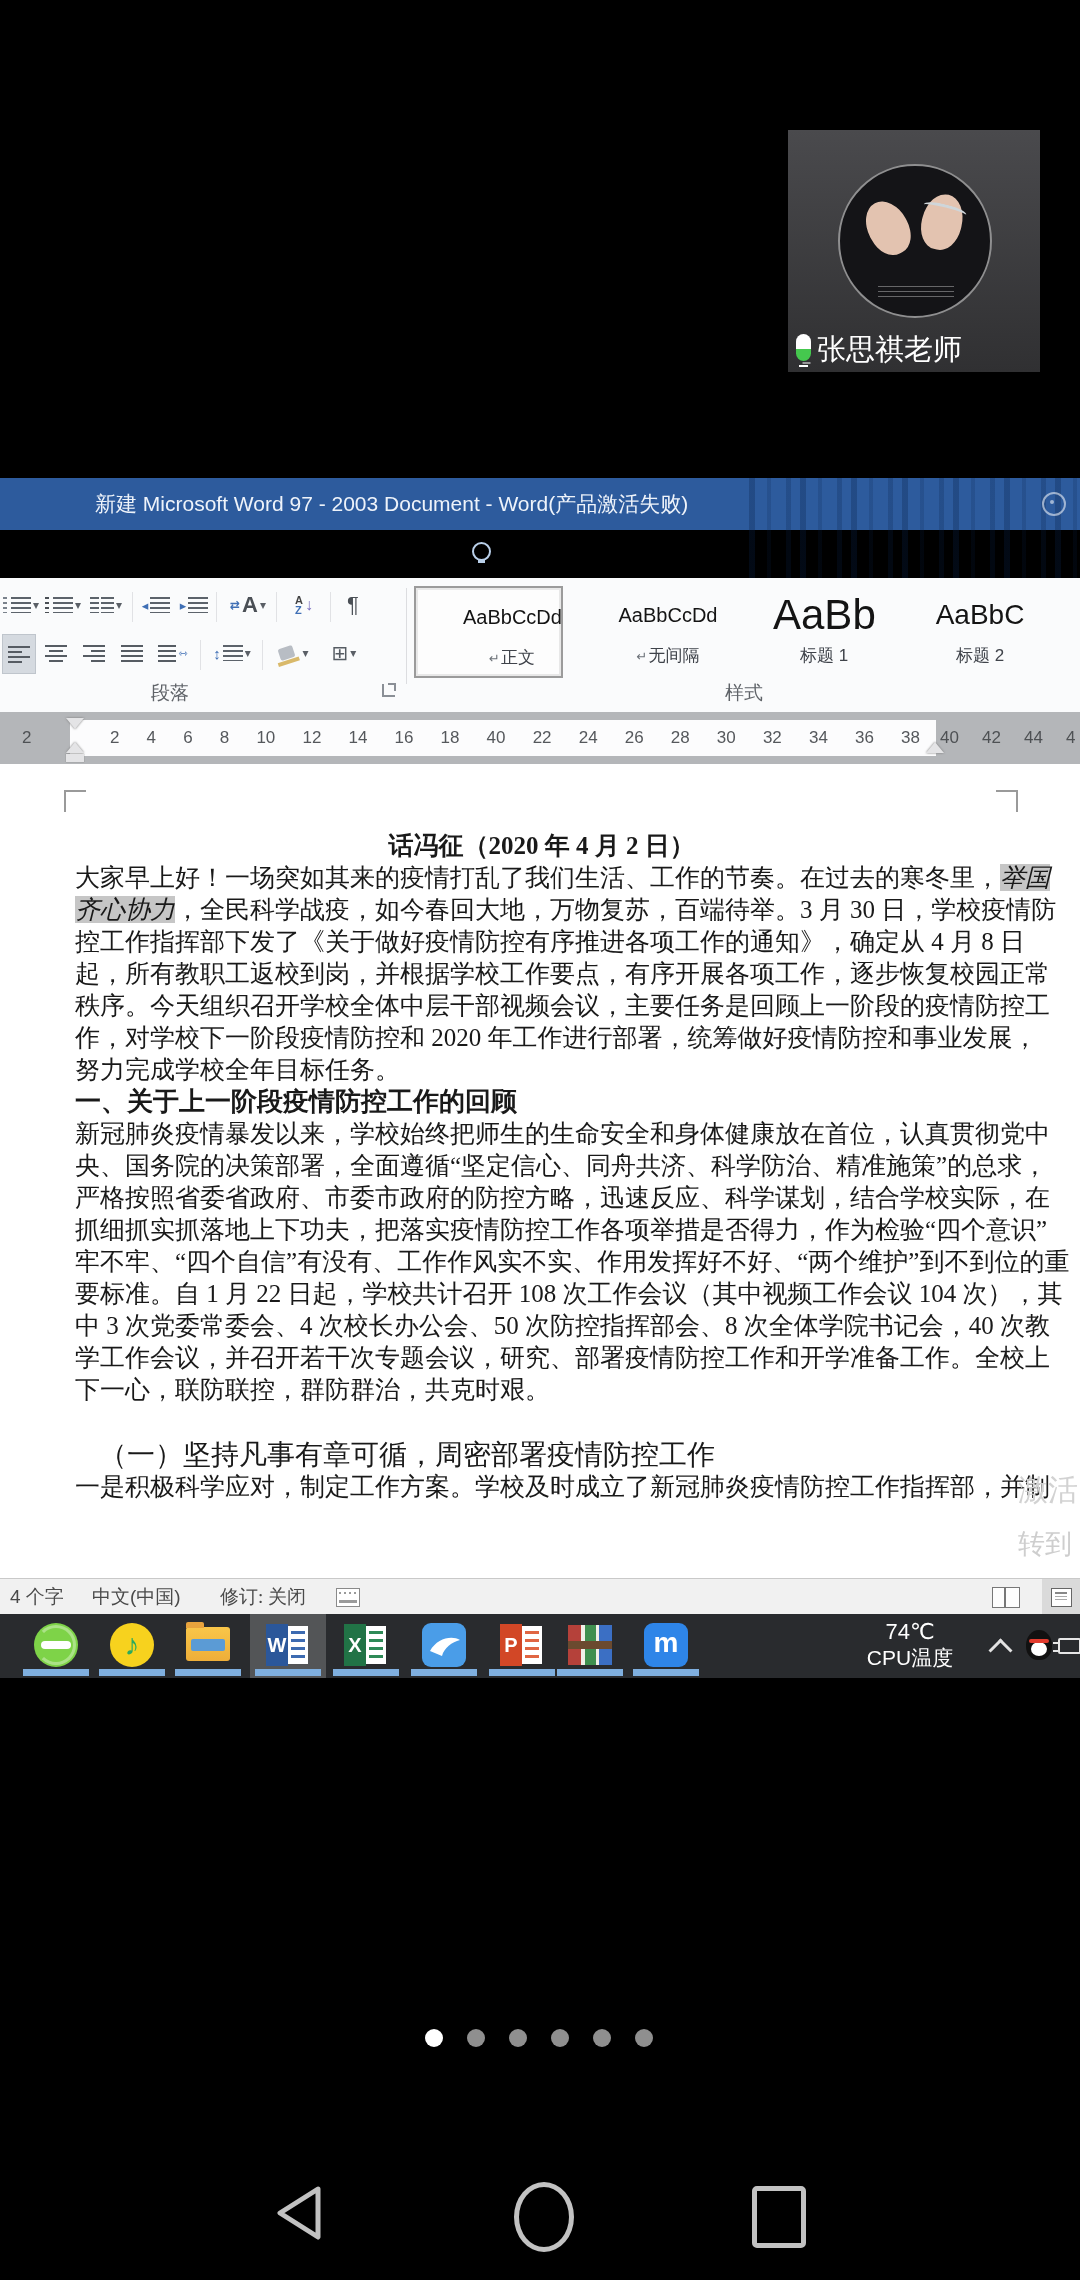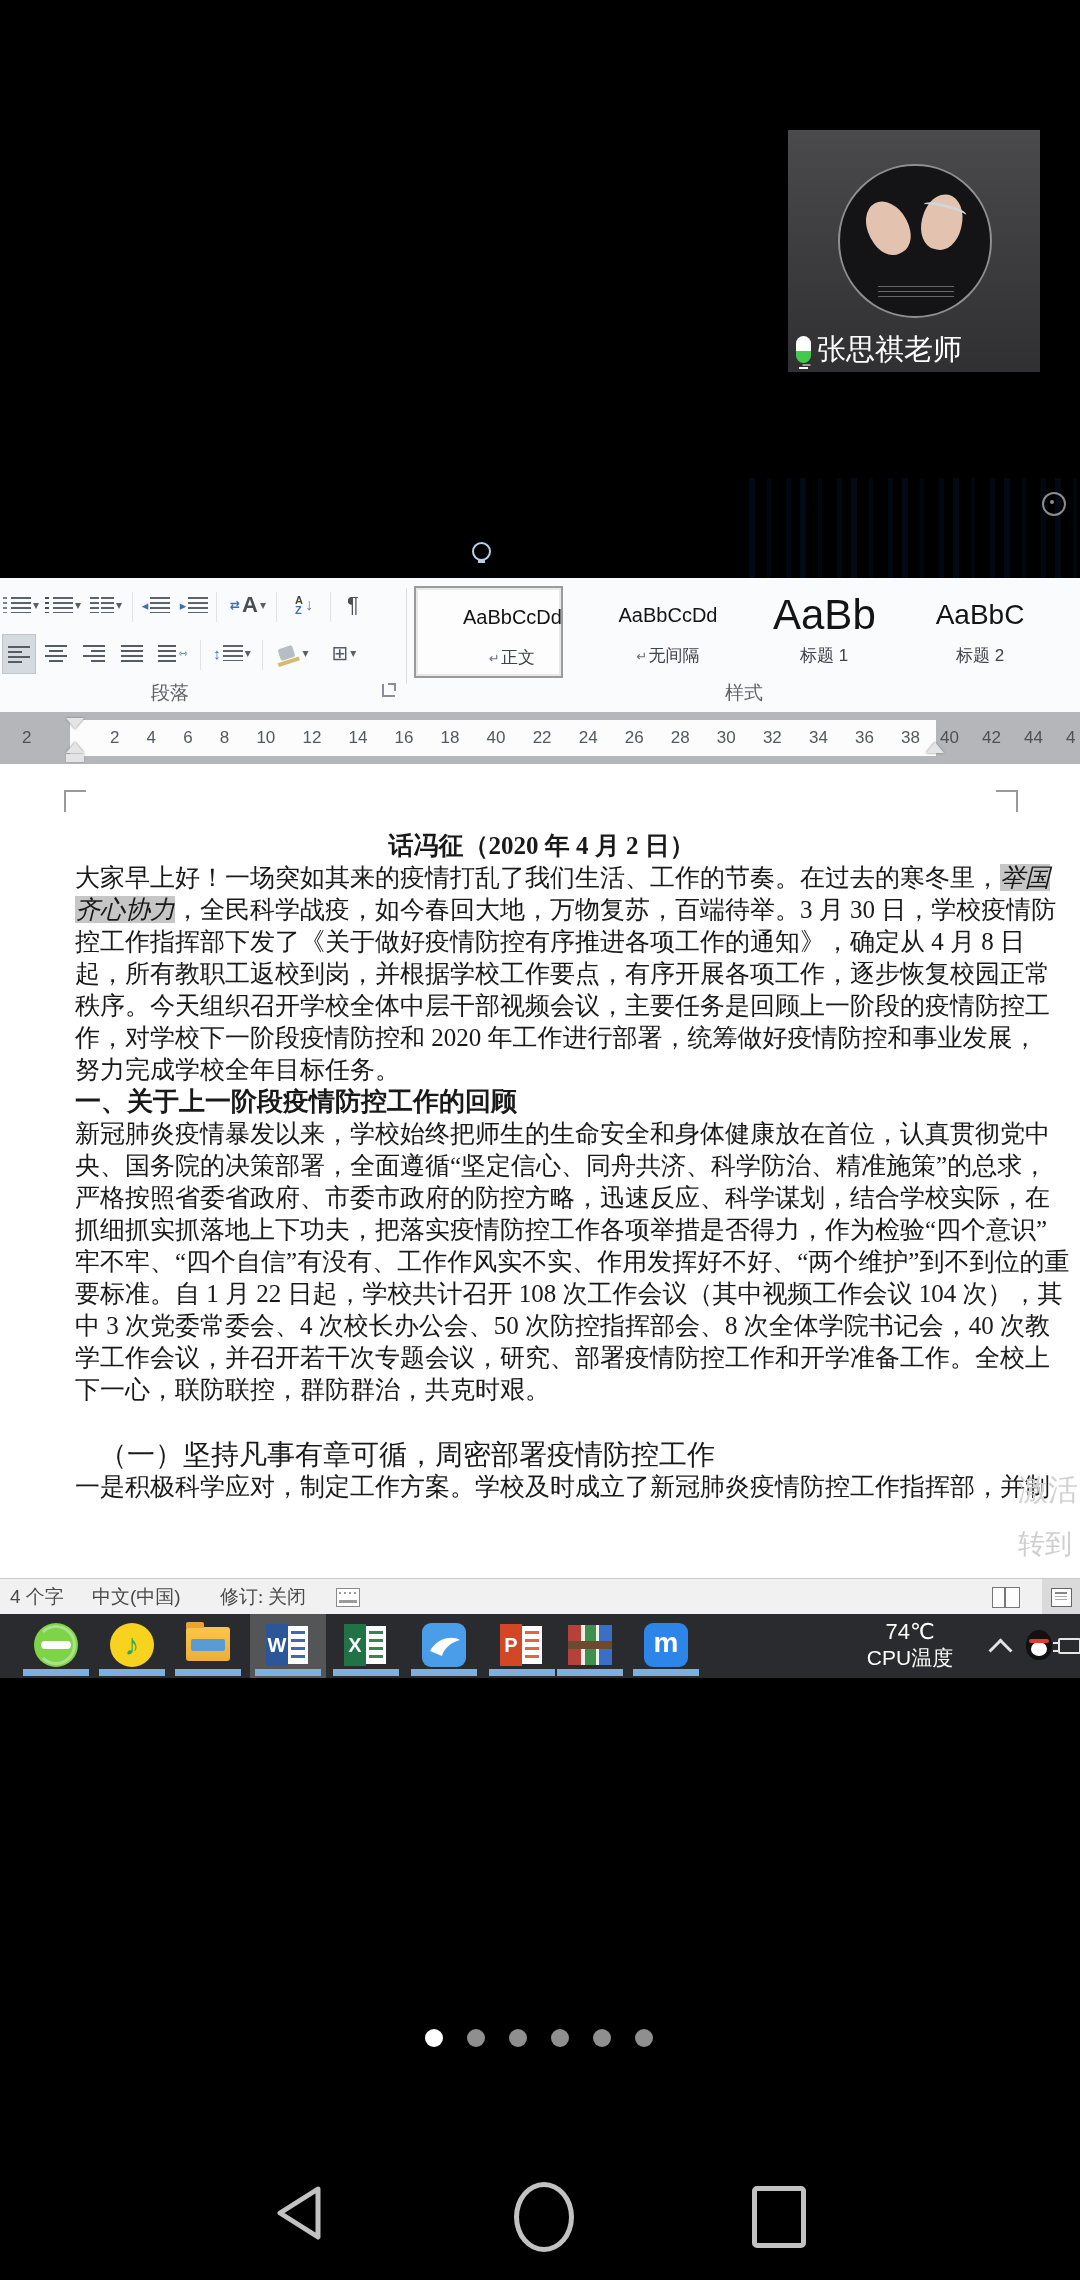--- a/index.html
+++ b/index.html
@@ -12,21 +12,21 @@
     background:linear-gradient(#4a4a4d,#303032);}
   .avatar{left:50px;top:34px;width:150px;height:150px;border-radius:50%;
     background:#141417;border:2px solid #8f8f90;overflow:hidden;}
   .foot{position:absolute;width:40px;height:56px;border-radius:50% 50% 46% 46%;background:#e3c3b0;}
   .foot.f1{left:28px;top:34px;transform:rotate(-28deg);}
   .foot.f2{left:82px;top:28px;transform:rotate(14deg);}
   .foot.f2::before{content:"";position:absolute;left:-2px;top:10px;width:44px;height:8px;
     border-radius:50%;border-top:3px solid #cfd6da;}
   .avatar-caption{position:absolute;left:38px;bottom:18px;width:76px;height:12px;
     background:repeating-linear-gradient(#7b7b7d 0 1px,transparent 1px 5px);opacity:.8;}
-  .tile-name-row{left:8px;bottom:8px;right:4px;display:flex;align-items:center;gap:6px;}
+  .tile-name-row{left:8px;bottom:8px;right:4px;display:flex;align-items:flex-start;gap:6px;}
   .mic{position:relative;width:15px;height:27px;border-radius:8px;
     background:linear-gradient(#ffffff 0 55%,#45c84e 55% 100%);}
   .mic::after{content:"";position:absolute;left:3px;bottom:-6px;width:9px;height:2px;background:#fff;
     box-shadow:3px -3px 0 -0.5px #fff;}
   .tile-name{color:#fff;font-size:29px;line-height:30px;white-space:nowrap;}
 
   
   .titlebar{left:0;top:478px;width:1080px;height:52px;background:#2d5b9d;}
   .titlebar-text{position:absolute;left:95px;top:0;line-height:52px;color:#eef3fa;font-size:21px;white-space:nowrap;}
   .titlebar-stripes{left:740px;top:478px;width:340px;height:100px;opacity:.9;pointer-events:none;
@@ -197,20 +197,23 @@
       <div class="foot f1"></div>
       <div class="foot f2"></div>
       <div class="avatar-caption"></div>
     </div>
     <div class="abs tile-name-row">
       <div class="mic"></div>
       <span class="tile-name">张思祺老师</span>
     </div>
   </div>
 
+  <div class="abs titlebar">
+    <span class="titlebar-text">新建 Microsoft Word 97 - 2003 Document - Word(产品激活失败)</span>
+  </div>
   <div class="abs titlebar-stripes"></div>
   <div class="abs tb-circle"></div>
 
   <div class="abs bulb"></div>
 
   <div class="abs ribbon">
 
     <div class="btn" style="left:2px;top:8px;width:38px;">
         <span class="li-dots"></span>
         <span class="li"></span>

